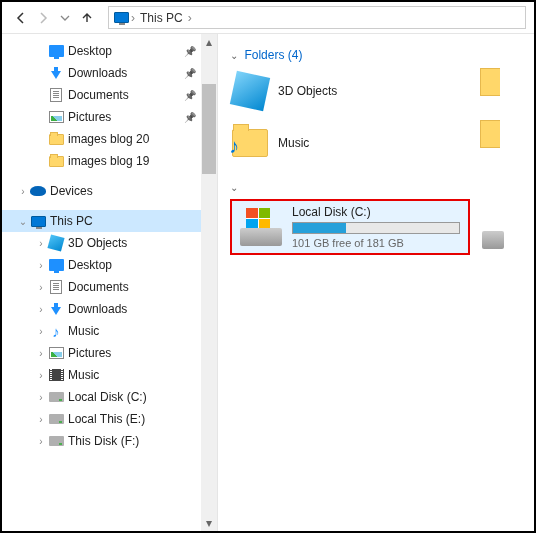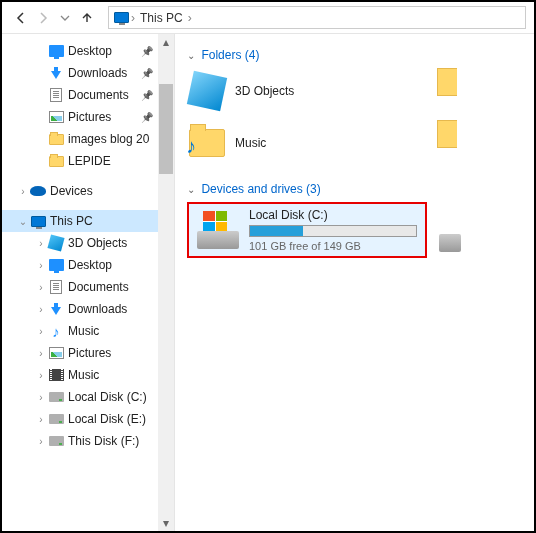--- a/index.html
+++ b/index.html
@@ -10,21 +10,21 @@
 .navbtn { width:22px; height:22px; display:flex; align-items:center; justify-content:center; color:#888; cursor:pointer; }
 .navbtn.enabled { color:#333; }
 .navbtn svg { pointer-events:none; }
 .addrbar { flex:1; height:23px; border:1px solid #ccc; margin-left:10px; display:flex; align-items:center; padding:0 4px; }
 .addrbar .seg { display:flex; align-items:center; padding:0 3px; color:#333; }
 .addrbar .chev { color:#888; padding:0 2px; }
 
 .body { display:flex; height:calc(100% - 32px); }
 
 
-.nav { width:173px; border-right:1px solid #e5e5e5; padding:6px 0; overflow:hidden; position:relative; }
+.nav { width:216px; border-right:1px solid #e5e5e5; padding:6px 0; overflow:hidden; position:relative; }
 .scrolltrack { position:absolute; right:0; top:0; bottom:0; width:16px; background:#f0f0f0; display:flex; flex-direction:column; align-items:center; }
 .scrollup,.scrolldown { height:16px; width:16px; display:flex; align-items:center; justify-content:center; color:#666; }
 .thumb { width:14px; background:#c0c0c0; position:absolute; left:1px; }
 .navitem { height:22px; display:flex; align-items:center; padding-left:14px; padding-right:20px; cursor:pointer; }
 .navitem.sub { padding-left:32px; }
 .navitem.sel { background:#cce8ff; }
 .navitem .exp { width:14px; color:#888; font-size:10px; text-align:center; }
 .navitem .pin { color:#777; margin-left:auto; font-size:10px; }
 .navitem .lbl { margin-left:4px; color:#222; }
 .ico { width:16px; height:16px; display:flex; align-items:center; justify-content:center; }
@@ -151,21 +151,21 @@
           <span class="ico">
             <span class="ico-folder"></span>
           </span>
           <span class="lbl">images blog 20</span>
         </div>
         <div class="navitem sub">
           <span class="exp"></span>
           <span class="ico">
             <span class="ico-folder"></span>
           </span>
-          <span class="lbl">LEPIDE</span>
+          <span class="lbl">images blog 19</span>
         </div>
         <div style="height: 8px;"></div>
         <div class="navitem">
           <span class="exp">›</span>
           <span class="ico">
             <span class="ico-onedrive"></span>
           </span>
           <span class="lbl">Devices</span>
         </div>
         <div style="height: 8px;"></div>
@@ -228,21 +228,21 @@
           <span class="ico">
             <span class="ico-drive"></span>
           </span>
           <span class="lbl">Local Disk (C:)</span>
         </div>
         <div class="navitem sub">
           <span class="exp">›</span>
           <span class="ico">
             <span class="ico-drive"></span>
           </span>
-          <span class="lbl">Local Disk (E:)</span>
+          <span class="lbl">Local This (E:)</span>
         </div>
         <div class="navitem sub">
           <span class="exp">›</span>
           <span class="ico">
             <span class="ico-drive"></span>
           </span>
           <span class="lbl">This Disk (F:)</span>
         </div>
       </div>
     <div class="scrolltrack">
@@ -273,39 +273,38 @@
           </div>
         <div class="tlbl">Music</div>
       </div>
       <div class="partial-tile">
           <div class="partial-folder"></div>
         </div>
     </div>
 
     <div class="section-hdr" style="margin-top:10px;">
       <span class="car">⌄</span>
-      <span>Devices and drives (3)</span>
     </div>
     <div style="display:flex;align-items:center;">
       <div class="drive-tile">
         <div class="drive-big">
           <div class="drvwin">
               <span></span>
               <span></span>
               <span></span>
               <span></span>
             </div>
           <div class="drvbody"></div>
         </div>
         <div class="drive-info">
           <div class="drive-name">Local Disk (C:)</div>
           <div class="cap">
               <div class="fill" id="capfill" style="width: 32%;"></div>
             </div>
-          <div class="drive-free">101 GB free of 149 GB</div>
+          <div class="drive-free">101 GB free of 181 GB</div>
         </div>
       </div>
       <div class="partial-drive">
           <div class="drvbody"></div>
         </div>
     </div>
   </div>
 </div>
 
 </body></html>

